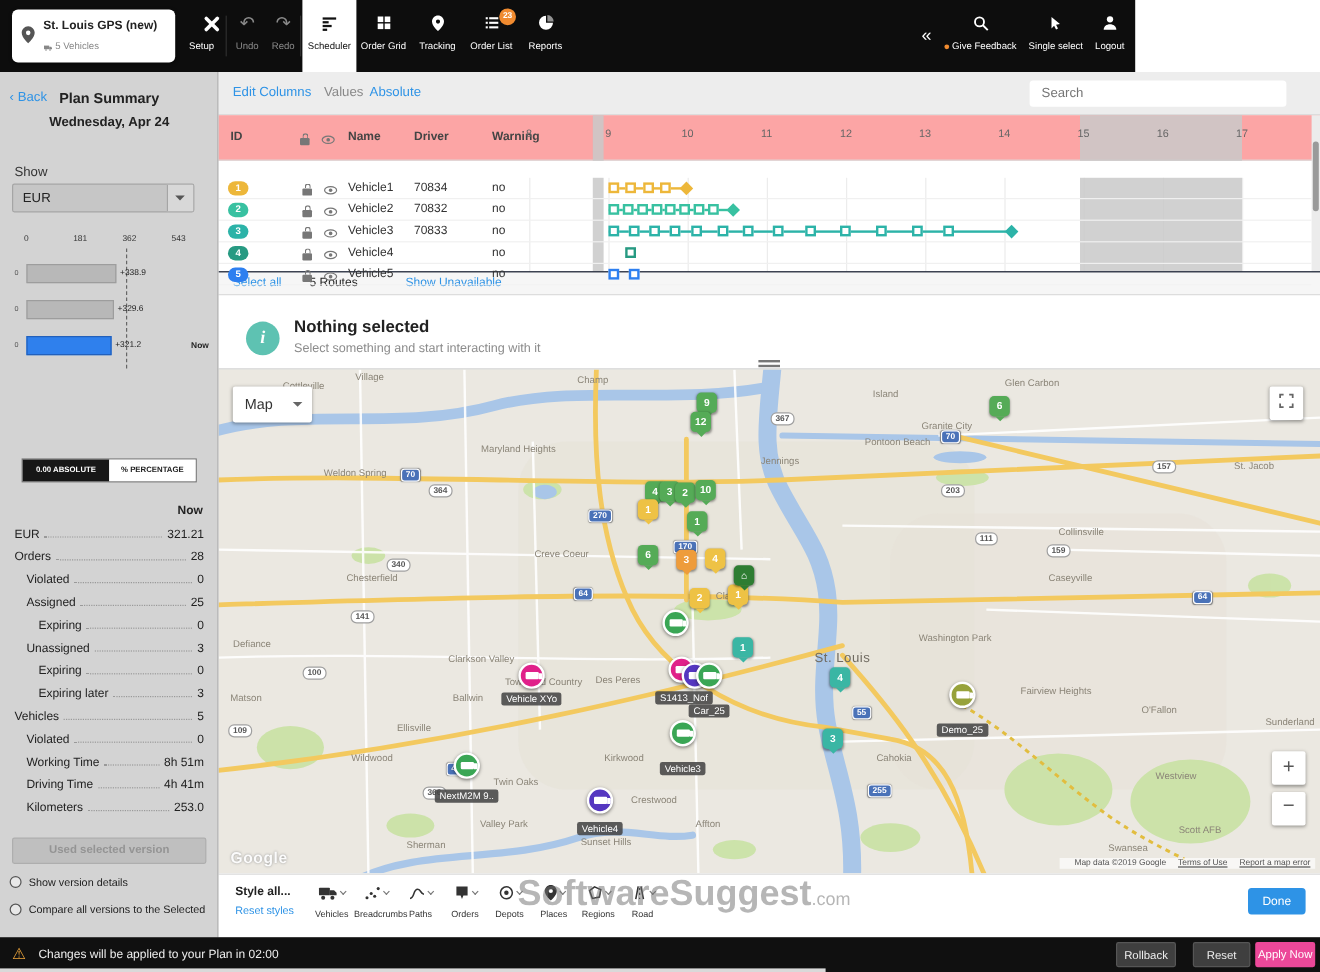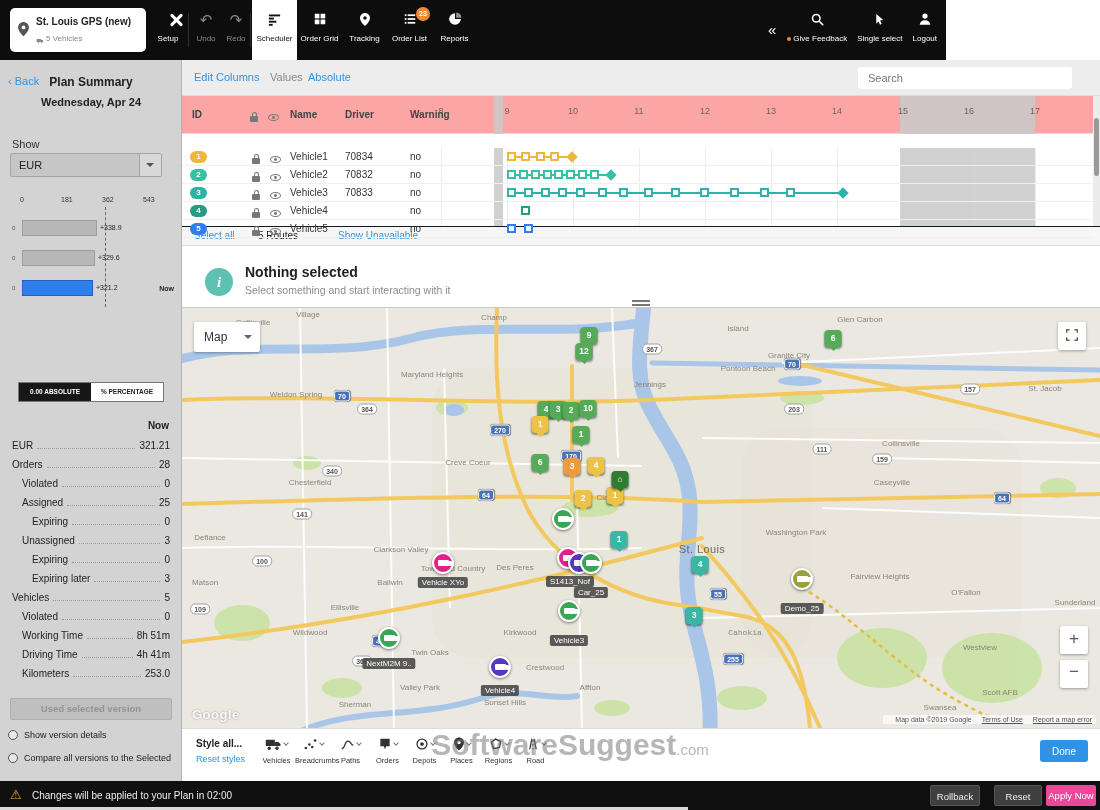--- a/index.html
+++ b/index.html
@@ -627,21 +627,21 @@
       <span class="city" style="left: 333px; top: 259px;">Des Peres</span>
       <span class="city" style="left: 163px; top: 299px;">Ellisville</span>
       <span class="city" style="left: 128px; top: 324px;">Wildwood</span>
       <span class="city" style="left: 338px; top: 324px;">Kirkwood</span>
       <span class="city" style="left: 248px; top: 344px;">Twin Oaks</span>
       <span class="city" style="left: 238px; top: 379px;">Valley Park</span>
       <span class="city" style="left: 363px; top: 359px;">Crestwood</span>
       <span class="city" style="left: 408px; top: 379px;">Affton</span>
       <span class="city" style="left: 323px; top: 394px;">Sunset Hills</span>
       <span class="city" style="left: 173px; top: 396px;">Sherman</span>
-      <span class="city" style="left: 563px; top: 324px; font-family: Liberation Mono, monospace;">Cahokia</span>
+      <span class="city" style="left: 563px; top: 324px;">Cahokia</span>
       <span class="city" style="left: 798px; top: 339px;">Westview</span>
       <span class="city" style="left: 758px; top: 399px;">Swansea</span>
       <span class="city" style="left: 818px; top: 384px;">Scott AFB</span>
       <span class="city" style="left: 893px; top: 294px;">Sunderland</span>
       <span class="shield s" style="left: 185px; top: 101px;">364</span>
       <span class="shield i" style="left: 160px; top: 88px;">70</span>
       <span class="shield i" style="left: 318px; top: 122px;">270</span>
       <span class="shield i" style="left: 389px; top: 148px;">170</span>
       <span class="shield i" style="left: 304px; top: 187px;">64</span>
       <span class="shield i" style="left: 198px; top: 333px;">44</span>

